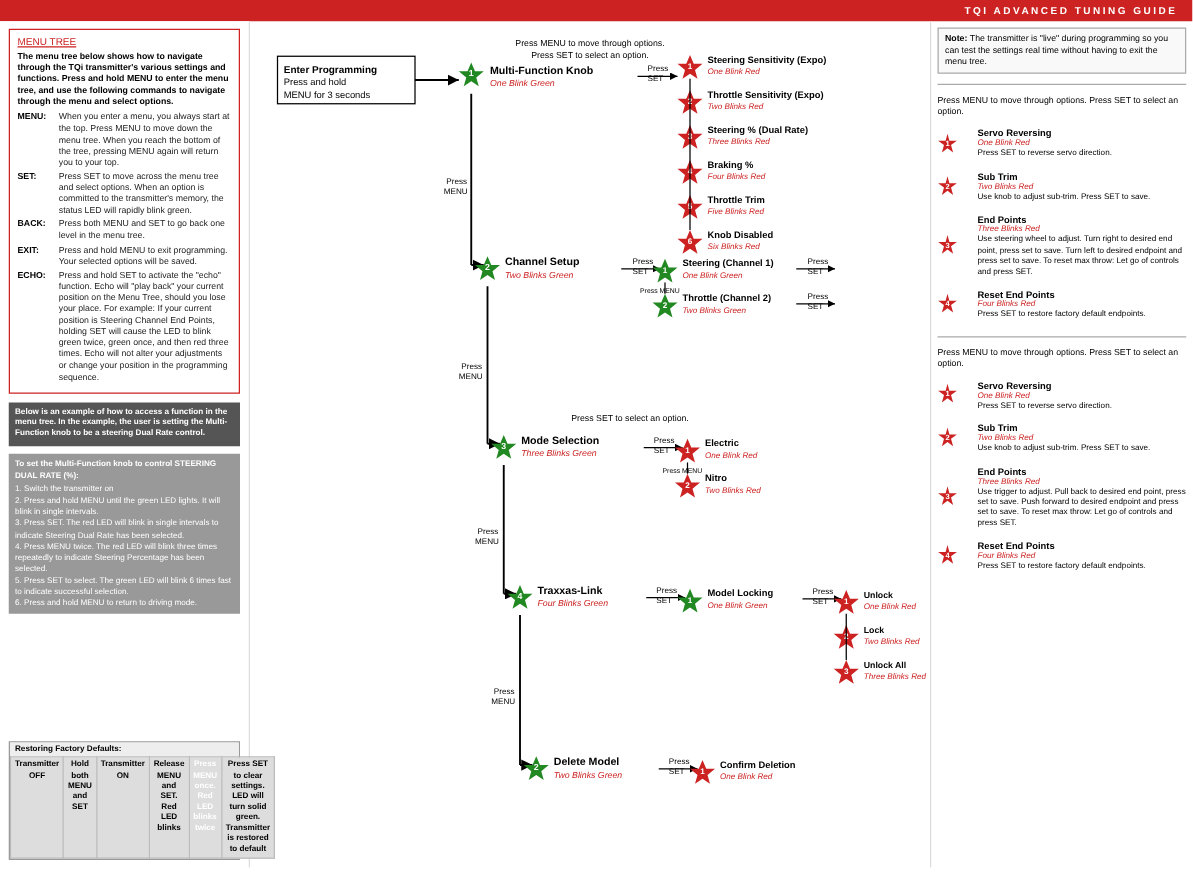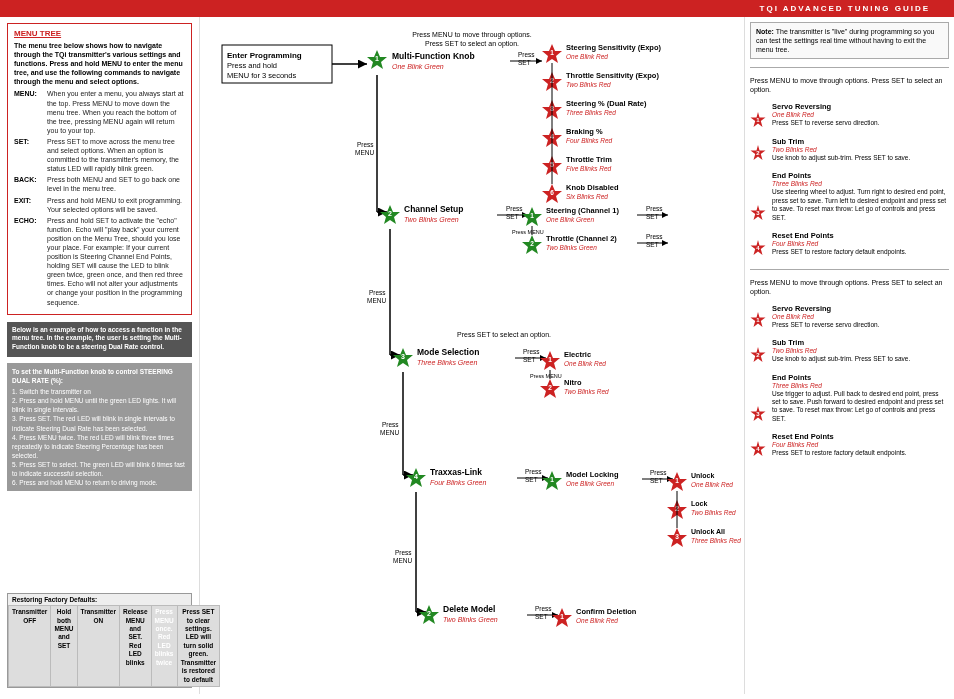--- a/index.html
+++ b/index.html
@@ -9,21 +9,21 @@
       width: 954px;
       min-height: 699px;
       overflow: hidden;
       font-size: 7.5px;
       color: #000;
     }
     .header {
       background: #cc2222;
       color: #fff;
       text-align: right;
-      padding: 4px 24px;
+      padding: 4px 12px;
       font-size: 8px;
       letter-spacing: 2px;
       text-transform: uppercase;
       font-weight: bold;
     }
     .main-layout {
       display: flex;
       flex-direction: row;
       height: calc(699px - 22px);
     }
@@ -37,21 +37,21 @@
       font-size: 7px;
       display: flex;
       flex-direction: column;
       gap: 4px;
     }
     .menu-tree-box {
       border: 1.5px solid #cc2222;
       padding: 5px 6px;
     }
     .menu-tree-title {
-      font-weight: bold;
+      font-weight: normal;
       font-size: 8px;
       color: #cc2222;
       text-decoration: underline;
       margin-bottom: 3px;
     }
     .menu-tree-intro {
       font-weight: bold;
       font-size: 7px;
       margin-bottom: 3px;
       line-height: 1.3;
@@ -152,22 +152,22 @@
     .note-label {
       font-weight: bold;
     }
     .right-section-title {
       font-size: 7px;
       margin-bottom: 3px;
       line-height: 1.3;
     }
     .right-node {
       display: flex;
-      align-items: flex-end;
-      gap: 6px;
+      align-items: center;
+      gap: 16px;
       margin-bottom: 4px;
     }
     .right-node-info {
       flex: 1;
     }
     .right-node-label {
       font-weight: bold;
       font-size: 7.5px;
     }
     .right-node-sub {

